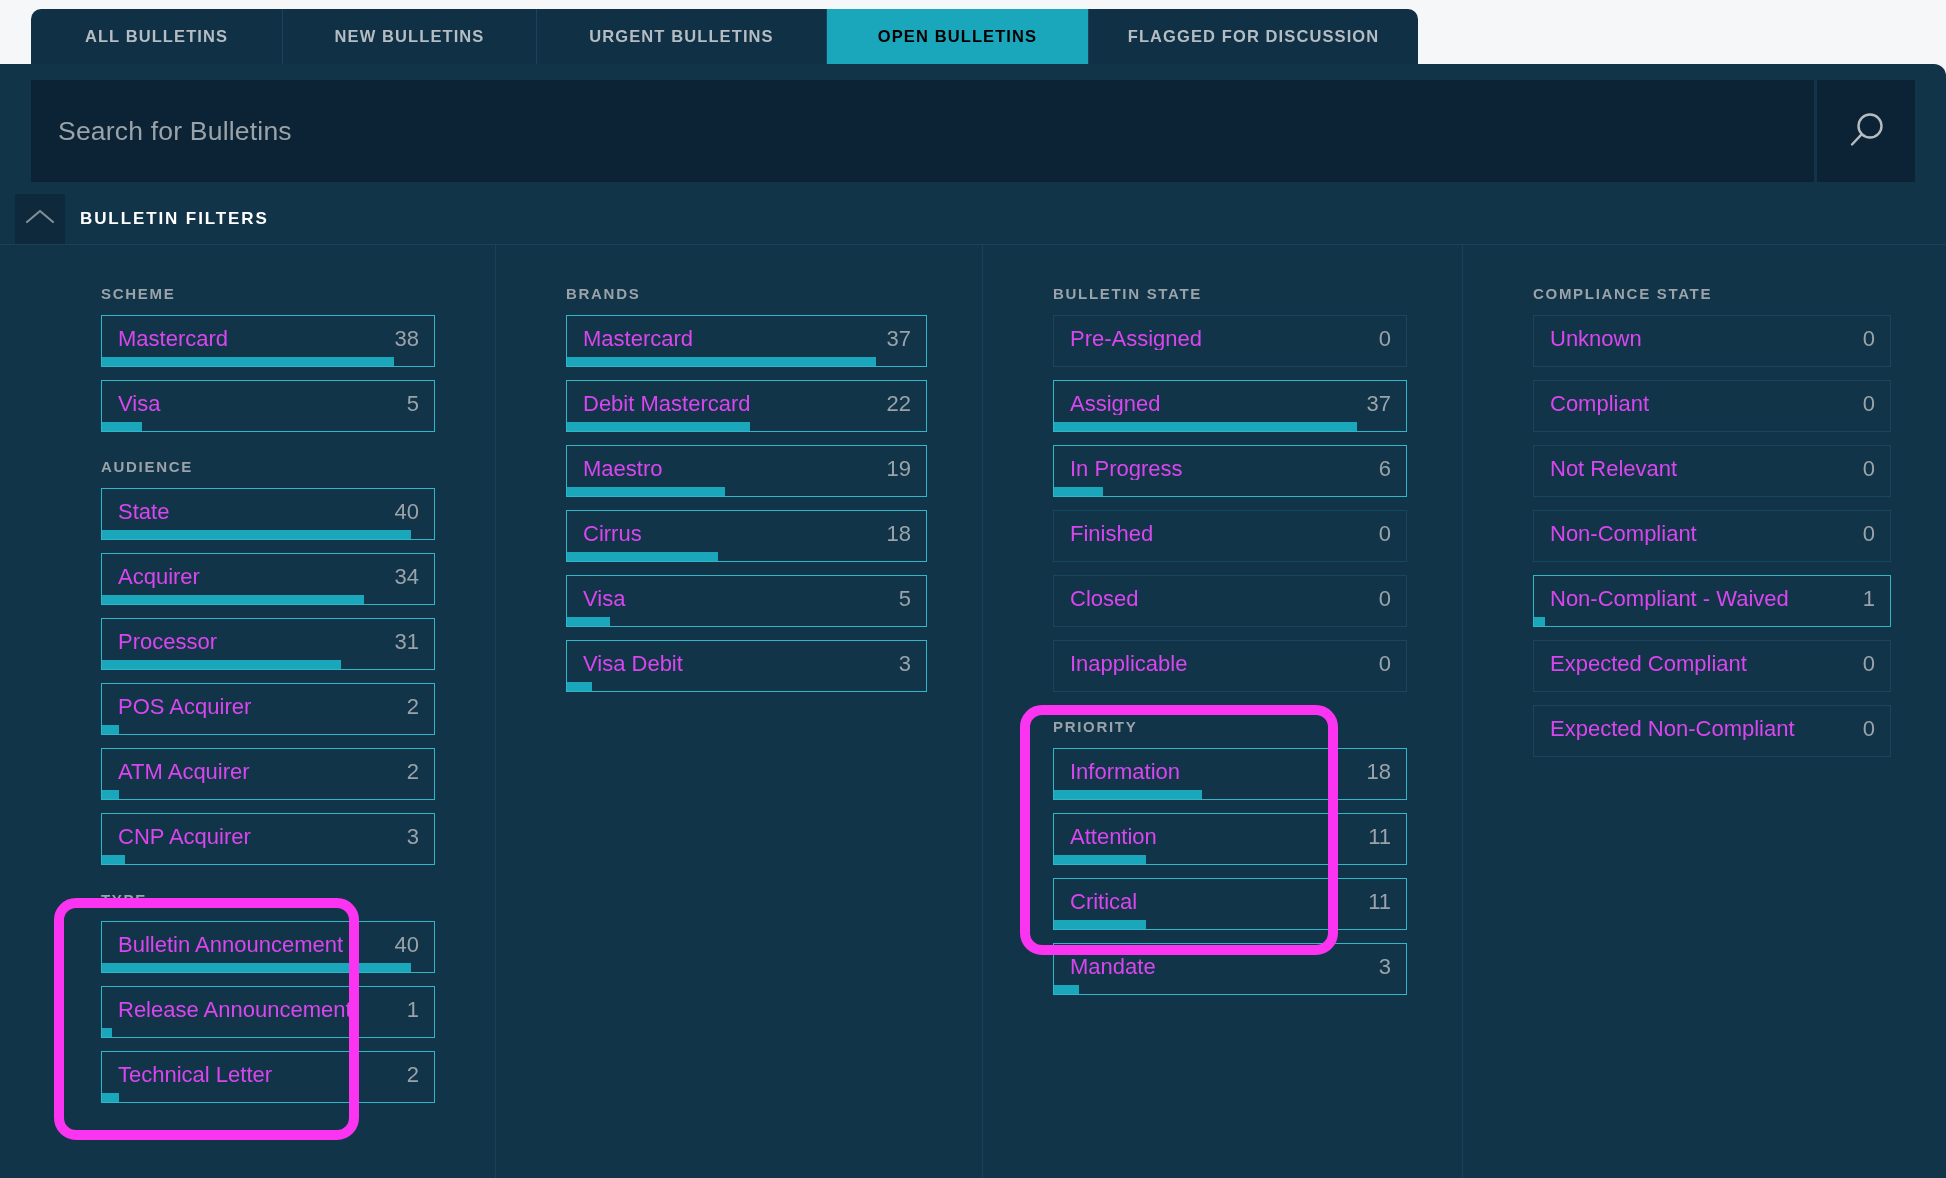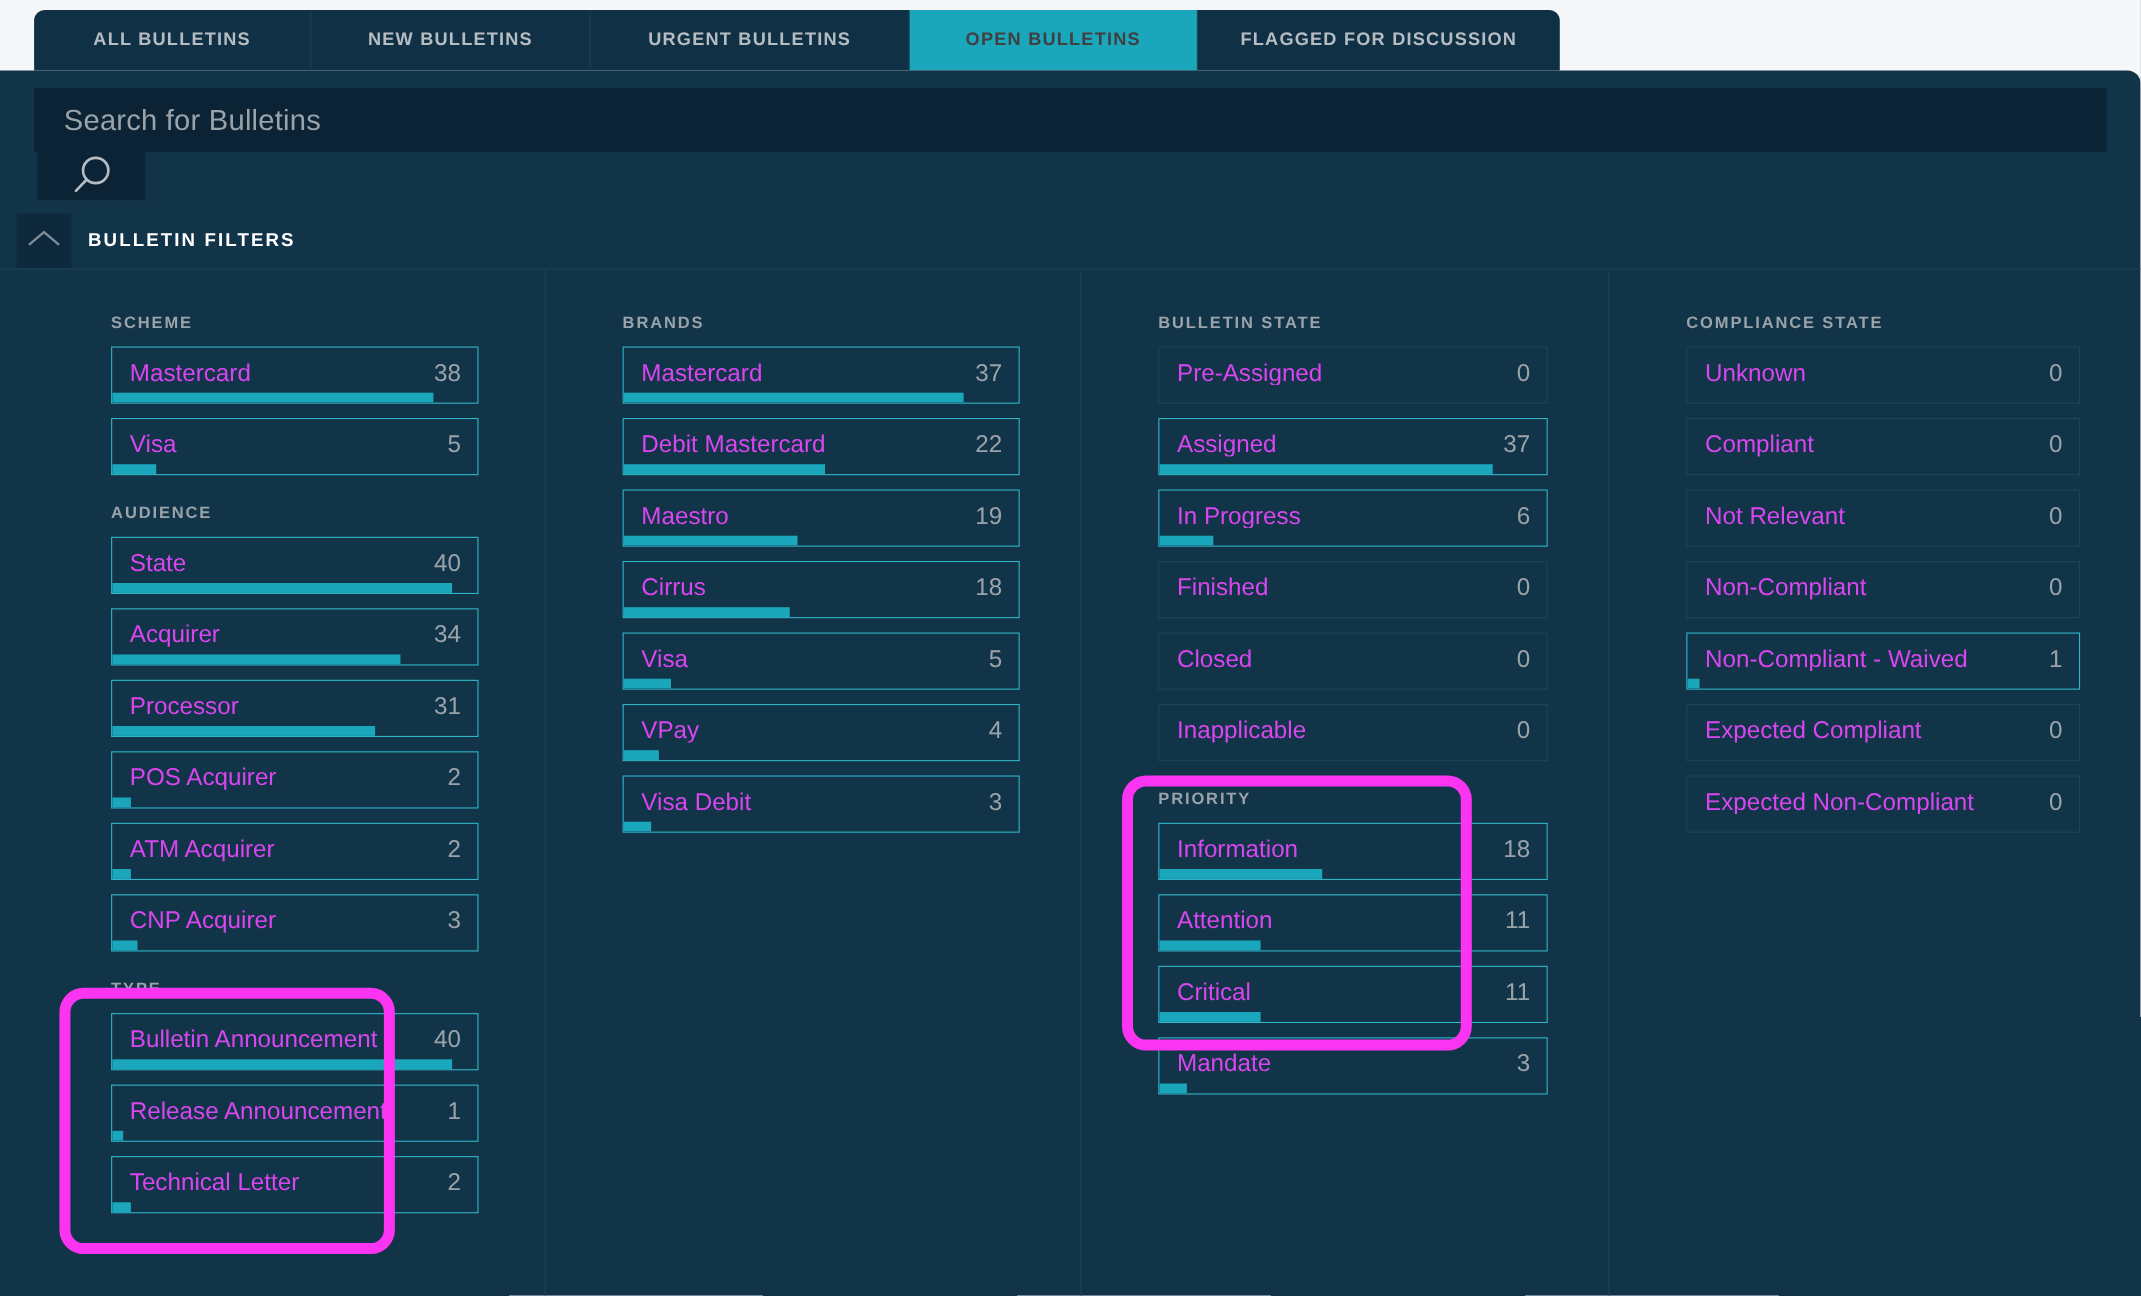--- a/index.html
+++ b/index.html
@@ -43,21 +43,21 @@
     letter-spacing: 1.1px;
     text-transform: uppercase;
     border-right: 1px solid #1d4159;
     white-space: nowrap;
     user-select: none;
     cursor: pointer;
   }
   .tab:last-child { border-right: none; }
   .tab.active {
     background: #1aa7bc;
-    color: #404040;
+    color: #000000;
     text-align: center;
   }
   .tab.t0 { width: 252px; }
   .tab.t1 { width: 254px; }
   .tab.t2 { width: 290px; }
   .tab.t3 { width: 262px; }
   .tab.t4 { width: 329px; }
 
   
   .panel {
@@ -71,21 +71,20 @@
   }
 
   
   .searchrow {
     position: absolute;
     left: 31px;
     top: 16px;
     width: 1884px;
     height: 102px;
     display: flex;
-    flex-direction: column;
   }
   .searchbox {
     flex: 1 1 auto;
     background: #0b2334;
     display: flex;
     align-items: center;
     padding-left: 27px;
   }
   .searchbox .ph {
     color: #9aa3a9;
@@ -367,25 +366,20 @@
               <span class="flabel">Cirrus</span>
               <span class="fcount">18</span>
               <div class="fbar" style="width: 42%;"></div>
             </div>
             <div class="fitem on">
               <span class="flabel">Visa</span>
               <span class="fcount">5</span>
               <div class="fbar" style="width: 12%;"></div>
             </div>
             <div class="fitem on">
-              <span class="flabel">VPay</span>
-              <span class="fcount">4</span>
-              <div class="fbar" style="width: 9%;"></div>
-            </div>
-            <div class="fitem on">
               <span class="flabel">Visa Debit</span>
               <span class="fcount">3</span>
               <div class="fbar" style="width: 7%;"></div>
             </div>
           </div>
         </div>
         <div class="col c2">
           <div class="group">
             <div class="group-title">Bulletin State</div>
             <div class="fitem">

